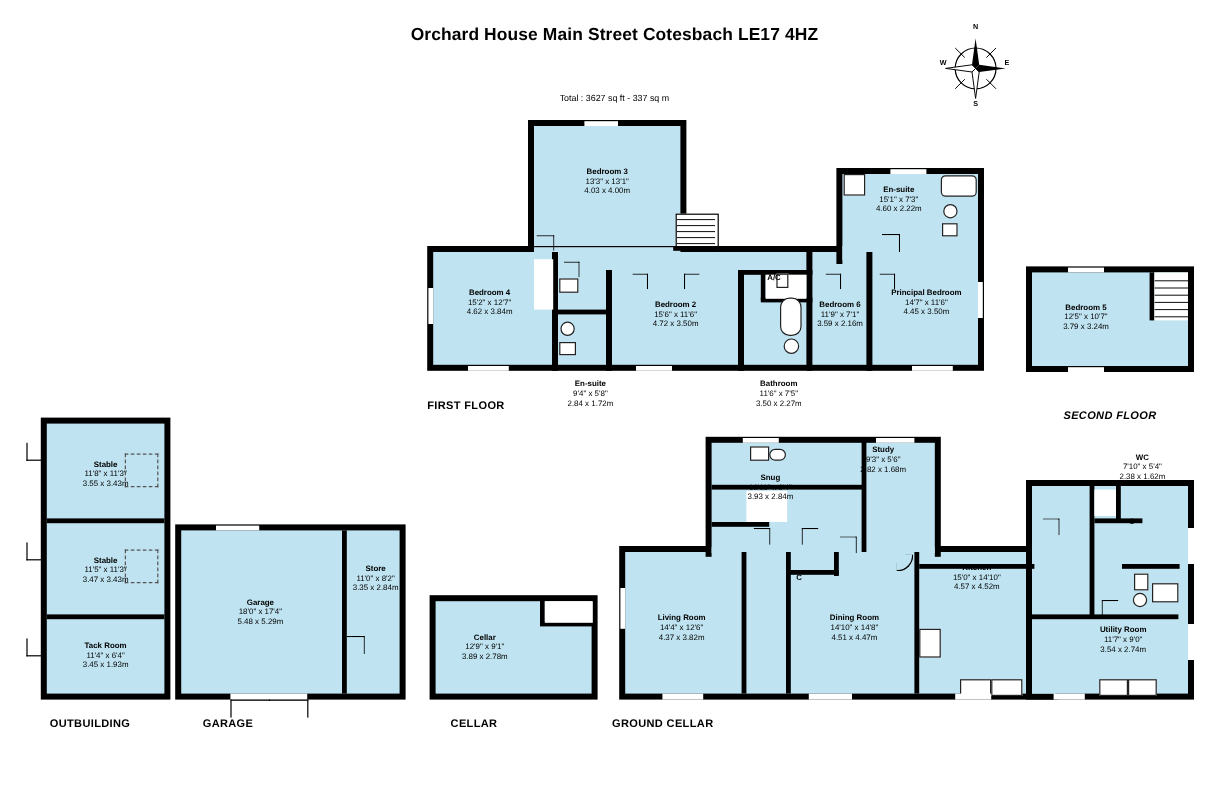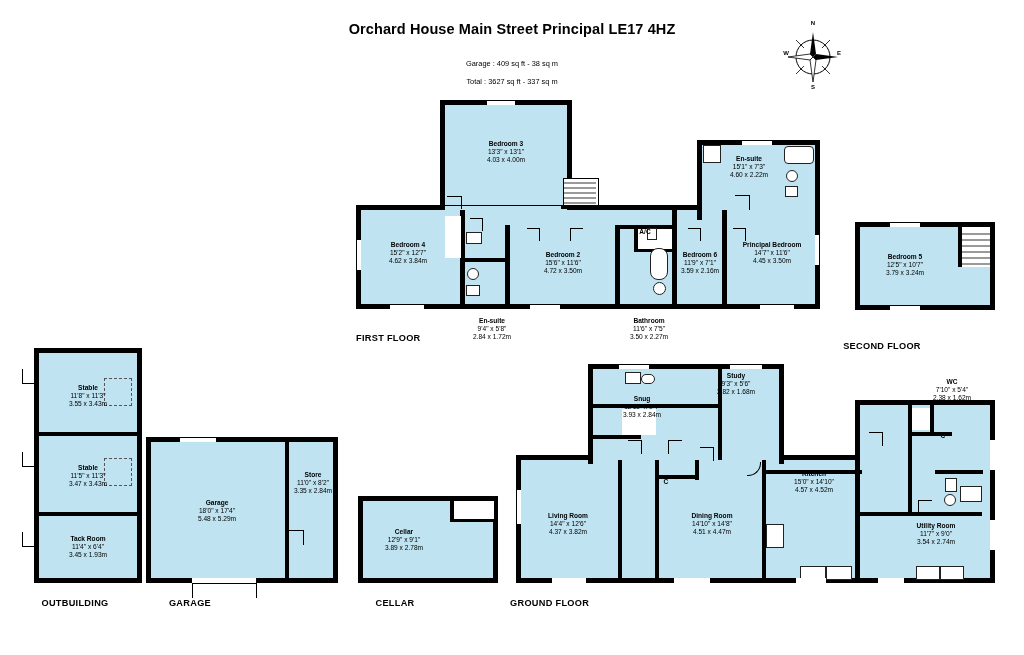--- a/index.html
+++ b/index.html
@@ -30,22 +30,21 @@
   .compass svg{display:block;}
   .fix{position:absolute;border:1px solid #222;background:#fff;}
   .fixr{position:absolute;border:1px solid #222;background:#fff;border-radius:50%;}
   .dash{position:absolute;border:1px dashed #555;}
 </style>
 </head>
 <body>
 
 <div id="page">
 
-  <div class="t title" style="left:0;top:21px;width:1024px;">Orchard House Main Street Principal LE17 4HZ</div>
-  <div class="t sub" style="left:362px;top:59px;width:300px;">Garage : 409 sq ft - 38 sq m</div>
+  <div class="t title" style="left:0;top:21px;width:1024px;">Orchard House Main Street Cotesbach LE17 4HZ</div>
   <div class="t sub" style="left:362px;top:77px;width:300px;">Total : 3627 sq ft - 337 sq m</div>
 
   <div class="compass" style="left:782px;top:26px;">
     <svg width="62" height="62" viewBox="0 0 62 62">
       <circle cx="31" cy="31" r="17" fill="none" stroke="#000" stroke-width="1"></circle>
       <polygon points="31,6 34,28 31,31 28,28" fill="#000"></polygon>
       <polygon points="31,56 34,34 31,31 28,34" fill="#fff" stroke="#000" stroke-width="0.8"></polygon>
       <polygon points="6,31 28,28 31,31 28,34" fill="#fff" stroke="#000" stroke-width="0.8"></polygon>
       <polygon points="56,31 34,28 31,31 34,34" fill="#000"></polygon>
       <line x1="14" y1="14" x2="22" y2="22" stroke="#000" stroke-width="0.8"></line>
@@ -192,21 +191,21 @@
       </g>
     </svg>
   </div>
   <div class="white" style="left:890px;top:223px;width:30px;height:4px;"></div>
   <div class="white" style="left:890px;top:306px;width:30px;height:4px;"></div>
   <div class="t room" style="left:860px;top:253px;width:90px;">
     <div class="nm">Bedroom 5</div>
     <div>12'5" x 10'7"</div>
     <div>3.79 x 3.24m</div>
   </div>
-  <div class="t floorlabel" style="left:802px;top:341px;width:160px;">SECOND FLOOR</div>
+  <div class="t floorlabel" style="left:845px;top:341px;width:160px;font-style:italic;">SECOND FLOOR</div>
 
   <div class="shape" style="left:34px;top:348px;width:108px;height:235px;">
     <div class="in" style="left:5px;top:5px;width:98px;height:225px;"></div>
   </div>
   <div class="blk" style="left:39px;top:432px;width:98px;height:4px;"></div>
   <div class="blk" style="left:39px;top:512px;width:98px;height:4px;"></div>
   <div class="dash" style="left:104px;top:378px;width:26px;height:26px;"></div>
   <div class="dash" style="left:104px;top:458px;width:26px;height:26px;"></div>
   <div class="door" style="left:22px;top:369px;width:14px;height:14px;border-right:none;border-top:none;border-radius:0 0 0 0;"></div>
   <div class="door" style="left:22px;top:452px;width:14px;height:14px;border-right:none;border-top:none;"></div>
@@ -359,16 +358,16 @@
     <div>7'10" x 5'4"</div>
     <div>2.38 x 1.62m</div>
   </div>
   <div class="t room" style="left:655px;top:478px;width:22px;">
     <div class="nm">C</div>
   </div>
   <div class="t room" style="left:932px;top:432px;width:22px;">
     <div class="nm">C</div>
   </div>
 
-  <div class="t floorlabel" style="left:510px;top:598px;width:160px;text-align:left;">GROUND FLOOR</div>
+  <div class="t floorlabel" style="left:510px;top:598px;width:160px;text-align:left;">GROUND CELLAR</div>
 
 
 </div>
 
 </body></html>

